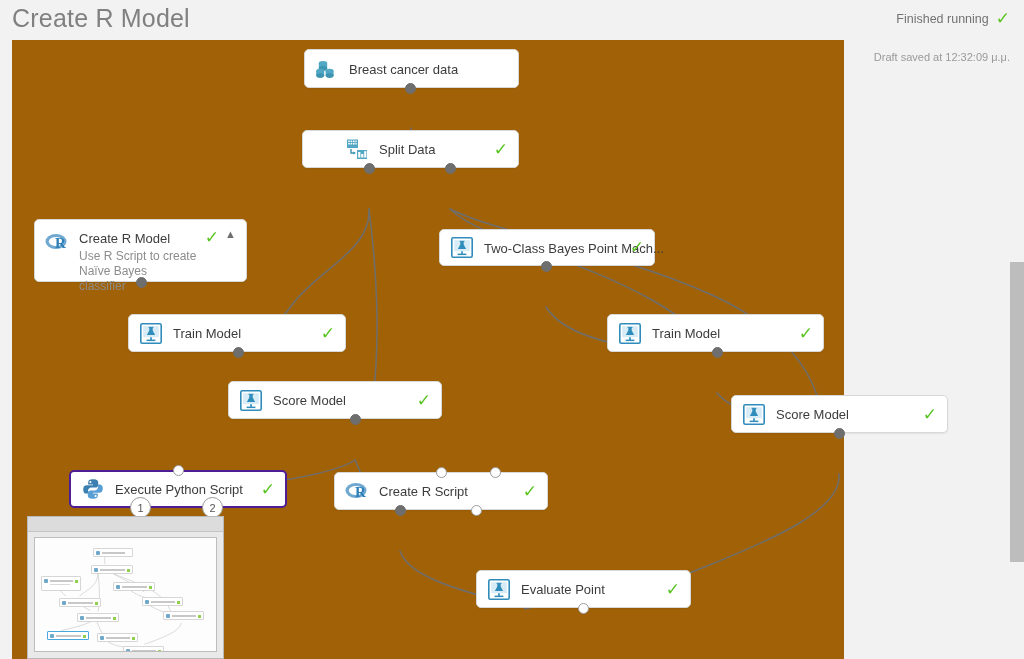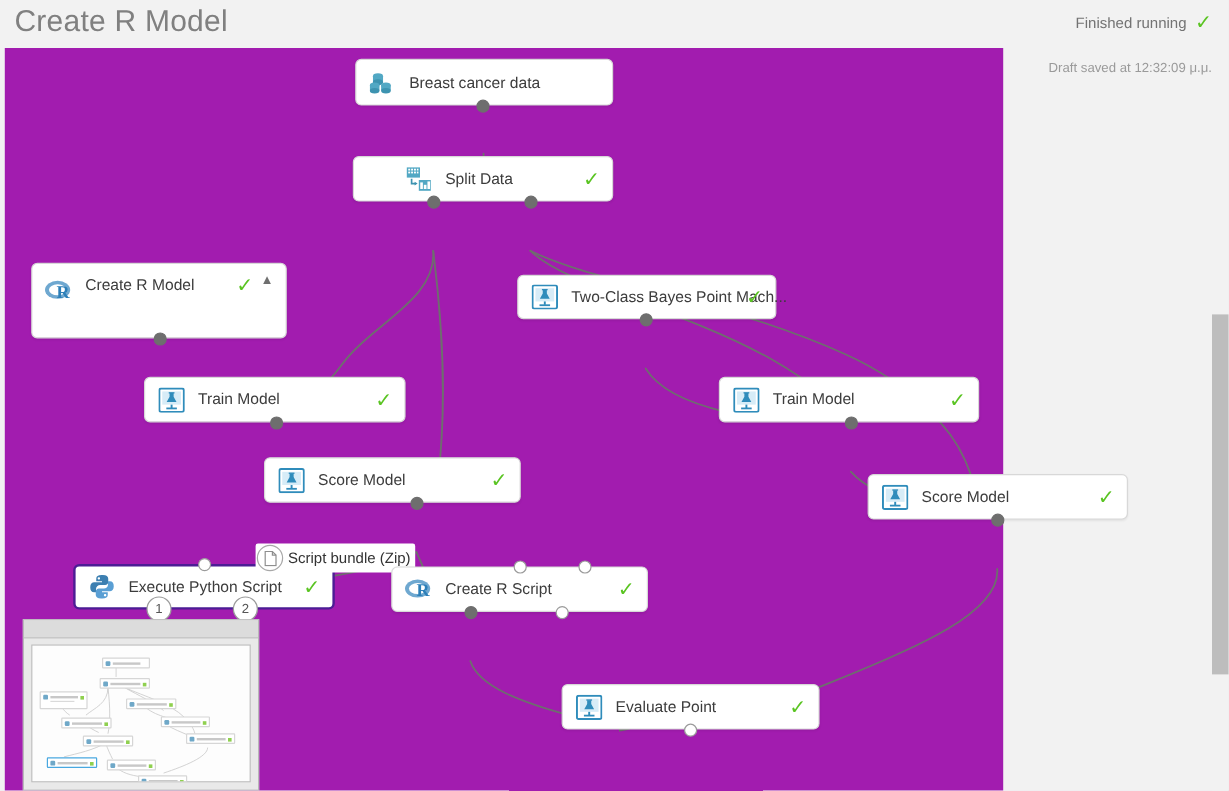--- a/index.html
+++ b/index.html
@@ -77,24 +77,24 @@
     top: 44px;
     width: 0; height: 0;
     border-left: 6px solid transparent;
     border-right: 6px solid transparent;
     border-bottom: 6px solid #8a8a8a;
   }
 
   
   .canvas {
     position: absolute;
-    left: 4px; top: 40px;
+    left: 12px; top: 40px;
     width: 832px;
     height: 619px;
-    background: #a21caf;
+    background: #a16207;
   }
   .edges {
     position: absolute;
     left: 0; top: 0;
     width: 1024px;
     height: 619px;
     pointer-events: none;
   }
 
   
@@ -402,20 +402,21 @@
       <div class="node-row">
         <span class="node-icon">
           <svg width="24" height="20" viewBox="0 0 24 20">
             <ellipse cx="11" cy="9.5" rx="10.5" ry="7.5" fill="#6fa8d0"></ellipse>
             <ellipse cx="11" cy="9.5" rx="7.2" ry="4.6" fill="#ffffff"></ellipse>
             <text x="10" y="16" font-family="Liberation Serif, serif" font-size="15" font-weight="bold" fill="#2c7fb8">R</text>
           </svg>
         </span>
         <span class="node-body">
           <span class="node-label">Create R Model</span>
+          <div class="node-comment">Use R Script to create Naïve Bayes classifier</div>
         </span>
         <span class="node-check">✓</span>
         <span class="node-chevron">▲</span>
       </div>
     </div>
     <div class="port filled" style="left:124px; top:237px;"></div>
 
     <div class="node" style="left:427px; top:189px; width:216px; height:37px;">
       <div class="node-row">
         <span class="node-icon">
@@ -533,29 +534,20 @@
 
     <div class="port hollow" style="left:161px; top:425px;"></div>
 
     <div class="port numbered" style="left:118px; top:457px;">
       <span>1</span>
     </div>
     <div class="port numbered" style="left:190px; top:457px;">
       <span>2</span>
     </div>
 
-    <div class="port-tooltip" style="left:209px; top:413px;">
-      <span class="tt-icon">
-        <svg width="11" height="13" viewBox="0 0 11 13">
-          <path d="M1,0.6 L7,0.6 L10,3.6 L10,12.4 L1,12.4 z" fill="#fff" stroke="#8e8e8e" stroke-width="1"></path>
-          <path d="M7,0.6 L7,3.6 L10,3.6" fill="none" stroke="#8e8e8e" stroke-width="1"></path>
-        </svg>
-      </span>
-      <span class="tt-text">Script bundle (Zip)</span>
-    </div>
 
     <div class="node" style="left:322px; top:432px; width:214px; height:38px;">
       <div class="node-row">
         <span class="node-icon">
           <svg width="24" height="20" viewBox="0 0 24 20">
             <ellipse cx="11" cy="9.5" rx="10.5" ry="7.5" fill="#6fa8d0"></ellipse>
             <ellipse cx="11" cy="9.5" rx="7.2" ry="4.6" fill="#ffffff"></ellipse>
             <text x="10" y="16" font-family="Liberation Serif, serif" font-size="15" font-weight="bold" fill="#2c7fb8">R</text>
           </svg>
         </span>

